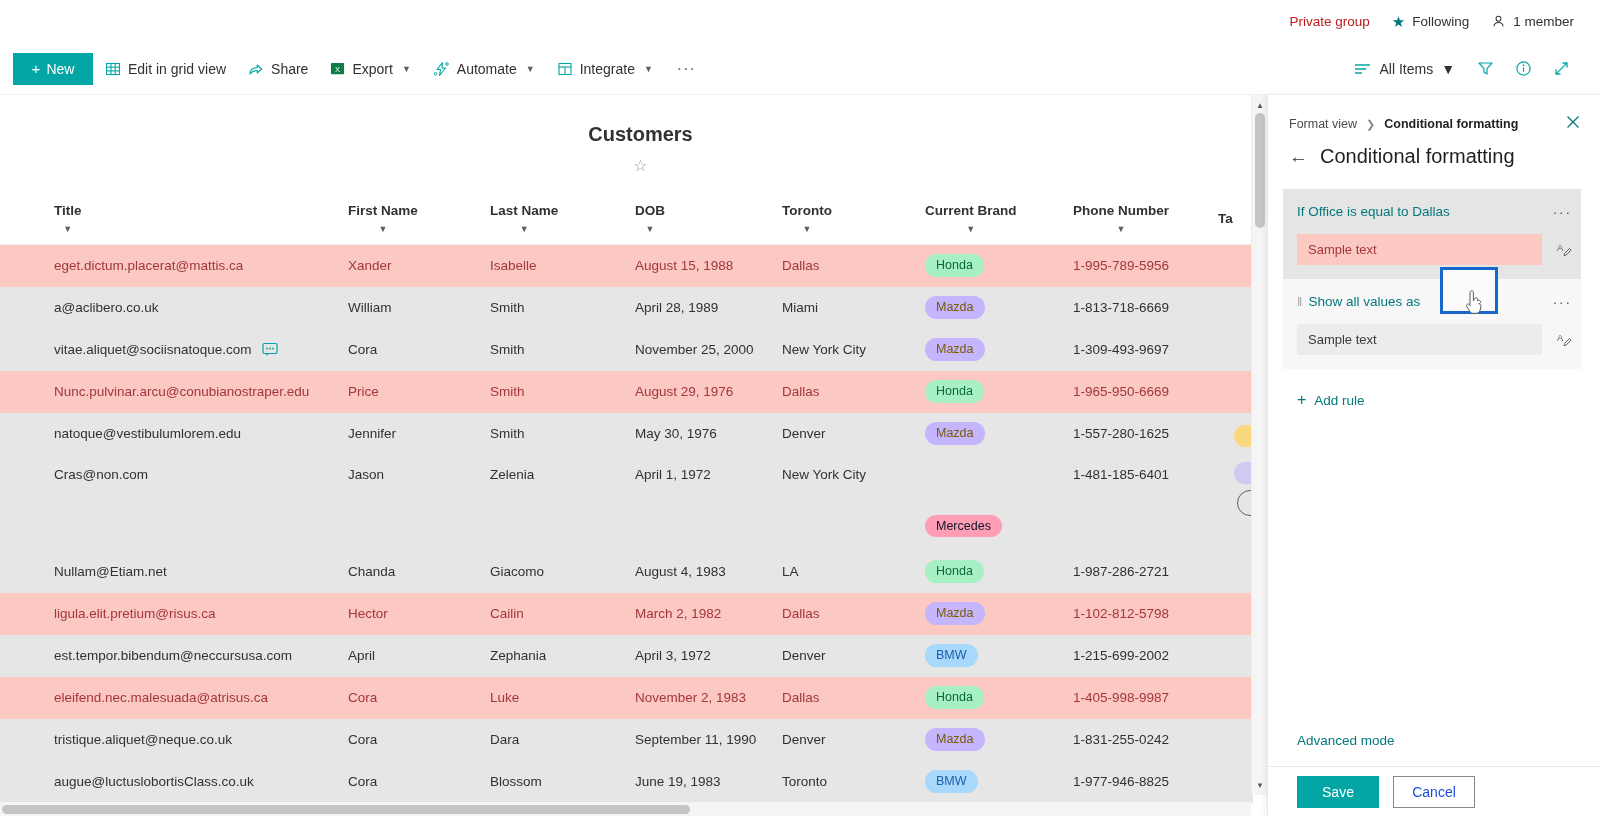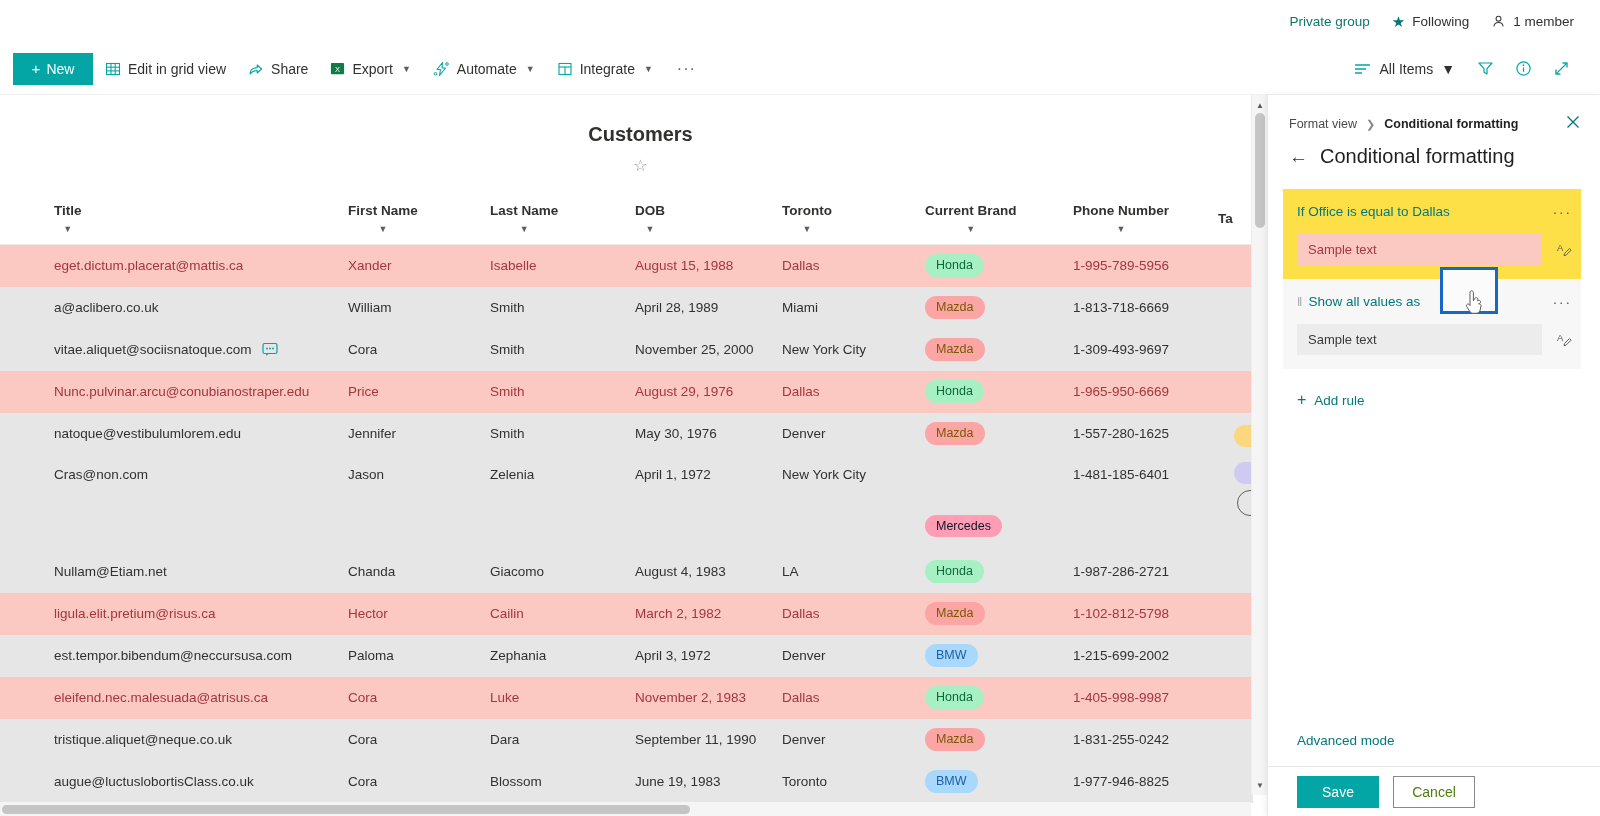--- a/index.html
+++ b/index.html
@@ -14,21 +14,21 @@
 
   
   .suite-bar {
     position: absolute; top: 0; left: 0; width: 1600px; height: 43px;
     background: #ffffff;
     display: flex; align-items: center; justify-content: flex-end;
     padding-right: 26px; gap: 22px;
     font-size: 13.5px; color: #323130;
   }
   .suite-item { display: flex; align-items: center; gap: 7px; cursor: pointer; white-space: nowrap; }
-  .suite-item.plain { cursor: default; color: #0f766e; }
+  .suite-item.plain { cursor: default; color: #b91c1c; }
   .star-glyph { color: #03787c; font-size: 15px; line-height: 1; }
   .person-glyph { color: #3b3a39; font-size: 14px; line-height: 1; }
 
   
   .command-bar {
     position: absolute; top: 43px; left: 0; width: 1600px; height: 52px;
     background: #ffffff;
     display: flex; align-items: center;
     border-bottom: 1px solid #f0f0f0;
   }
@@ -103,21 +103,21 @@
 
   .title-cell { display: flex; align-items: center; gap: 10px; padding-left: 54px; }
   tr.row-tall .title-cell { align-items: flex-start; }
   .comment-icon { color: #03a5a5; line-height: 0; }
 
   .pill {
     display: inline-block; padding: 3px 11px; border-radius: 12px;
     font-size: 12.5px; line-height: 1.35;
   }
   .pill-honda   { background: #a7f0c4; color: #0b6a3b; }
-  .pill-mazda   { background: #fca5a5; color: #7a5a00; }
+  .pill-mazda   { background: #c4b5fd; color: #7a5a00; }
   .pill-mercedes{ background: #ff9db5; color: #0f172a; margin-top: 48px; }
   .pill-bmw     { background: #a8d8fb; color: #1a5fa8; }
 
   .tag-chip-yellow {
     position: absolute; width: 26px; height: 22px; border-radius: 11px;
     background: #fbd77f;
   }
   .tag-chip-purple {
     position: absolute; width: 26px; height: 22px; border-radius: 11px;
     background: #cfcaf2;
@@ -175,21 +175,21 @@
   .panel-heading {
     display: flex; align-items: center; gap: 12px;
     padding: 14px 0 0 21px;
   }
   .back-arrow { font-size: 19px; color: #323130; cursor: pointer; line-height: 1; }
   .panel-title { font-size: 20px; font-weight: 400; color: #201f1e; }
 
   .rules { margin-top: 21px; }
   .rule-card {
     position: relative; margin: 0 19px 0 15px; padding: 9px 0 14px 0;
-    background: #fde047;
+    background: #e5e5e5;
   }
   .rule-card.card-bg { background: #f7f7f7; }
   .rule-head {
     display: flex; align-items: center; justify-content: space-between;
     padding: 0 4px 0 14px;
   }
   .rule-head-left { display: flex; align-items: center; gap: 7px; }
   .drag-handle {
     color: #a6a6a6; font-size: 13px; letter-spacing: -1px; line-height: 1;
     cursor: grab; user-select: none;
@@ -235,21 +235,21 @@
     position: absolute; left: 0; bottom: 0; width: 333px; height: 50px;
     border-top: 1px solid #e8e8e8; display: flex; align-items: center;
     padding-left: 29px; gap: 14px; background: #ffffff;
   }
   .btn-save {
     background: #03a5a5; color: #ffffff; border: none;
     height: 32px; min-width: 82px; font-size: 14px; cursor: pointer;
     font-family: "Liberation Sans", sans-serif;
   }
   .btn-cancel {
-    background: #ffffff; color: #4d7c0f; border: 1px solid #8a8886;
+    background: #ffffff; color: #1d4ed8; border: 1px solid #8a8886;
     height: 32px; min-width: 82px; font-size: 14px; cursor: pointer;
     font-family: "Liberation Sans", sans-serif;
   }
 </style>
 </head>
 <body>
 
 <div id="app">
 
   <div class="suite-bar">
@@ -565,21 +565,21 @@
             <td><span class="pill pill-mazda">Mazda</span></td>
             <td><span class="plain-cell">1-102-812-5798</span></td>
             <td></td>
           </tr>
           <tr class="row-normal">
             <td>
               <div class="title-cell">
                 <span>est.tempor.bibendum@neccursusa.com</span>
               </div>
             </td>
-            <td><span class="plain-cell">Paloma</span></td>
+            <td><span class="plain-cell">April</span></td>
             <td><span class="plain-cell">Zephania</span></td>
             <td><span class="plain-cell">April 3, 1972</span></td>
             <td><span class="plain-cell">Denver</span></td>
             <td><span class="pill pill-bmw">BMW</span></td>
             <td><span class="plain-cell">1-215-699-2002</span></td>
             <td></td>
           </tr>
           <tr class="row-dallas">
             <td>
               <div class="title-cell">

